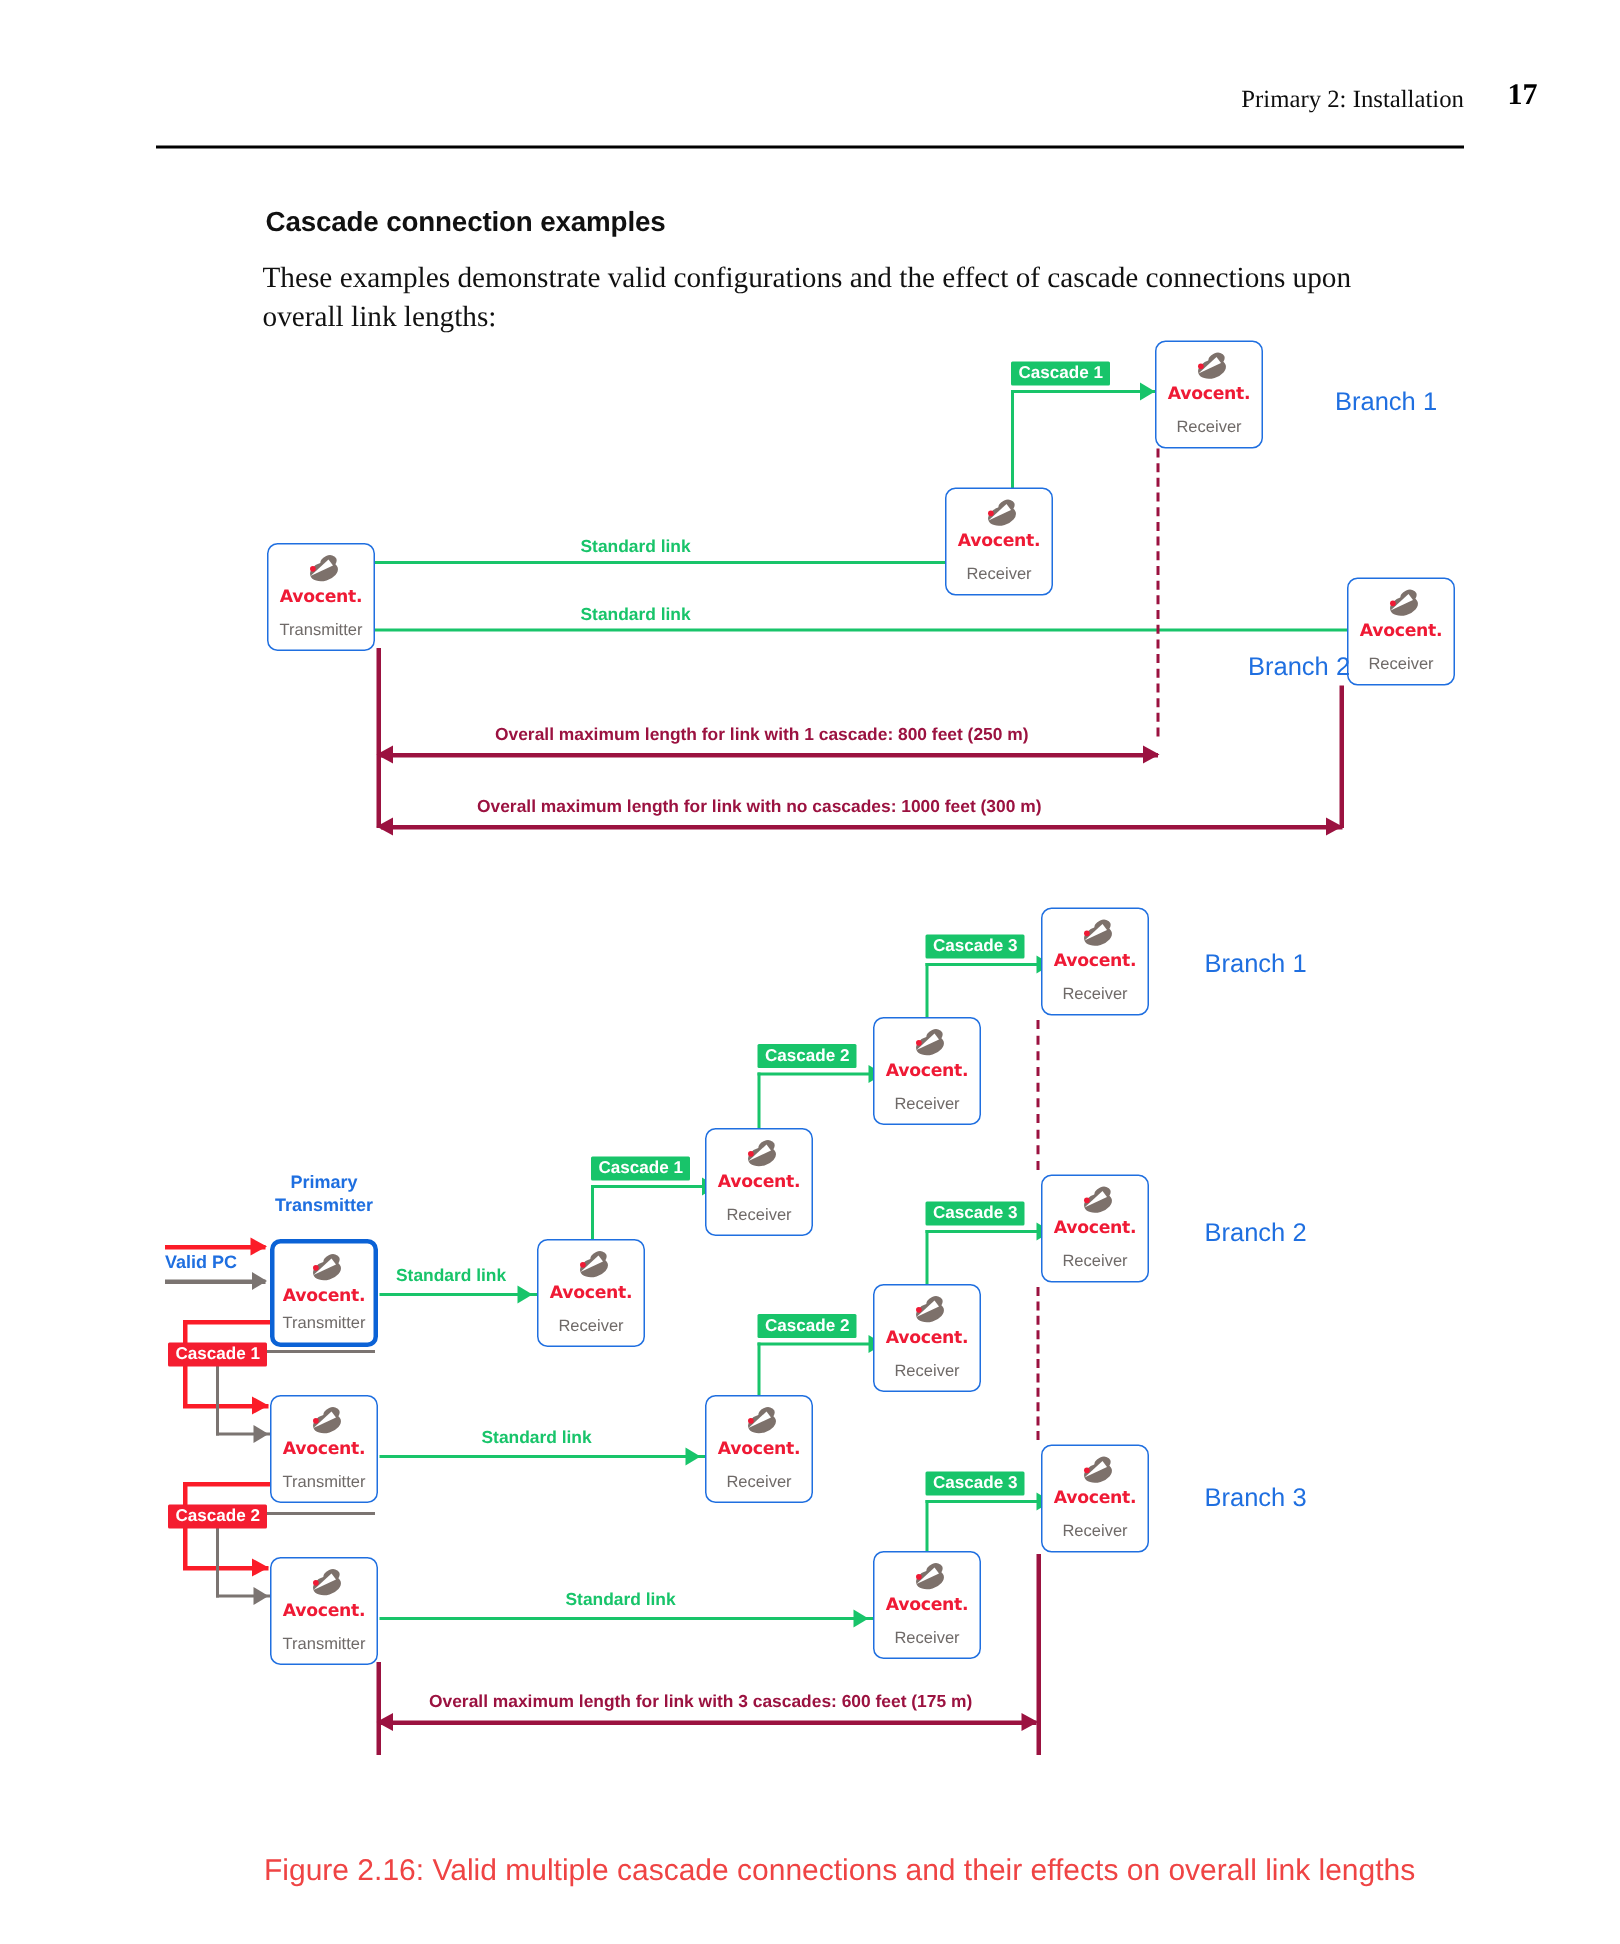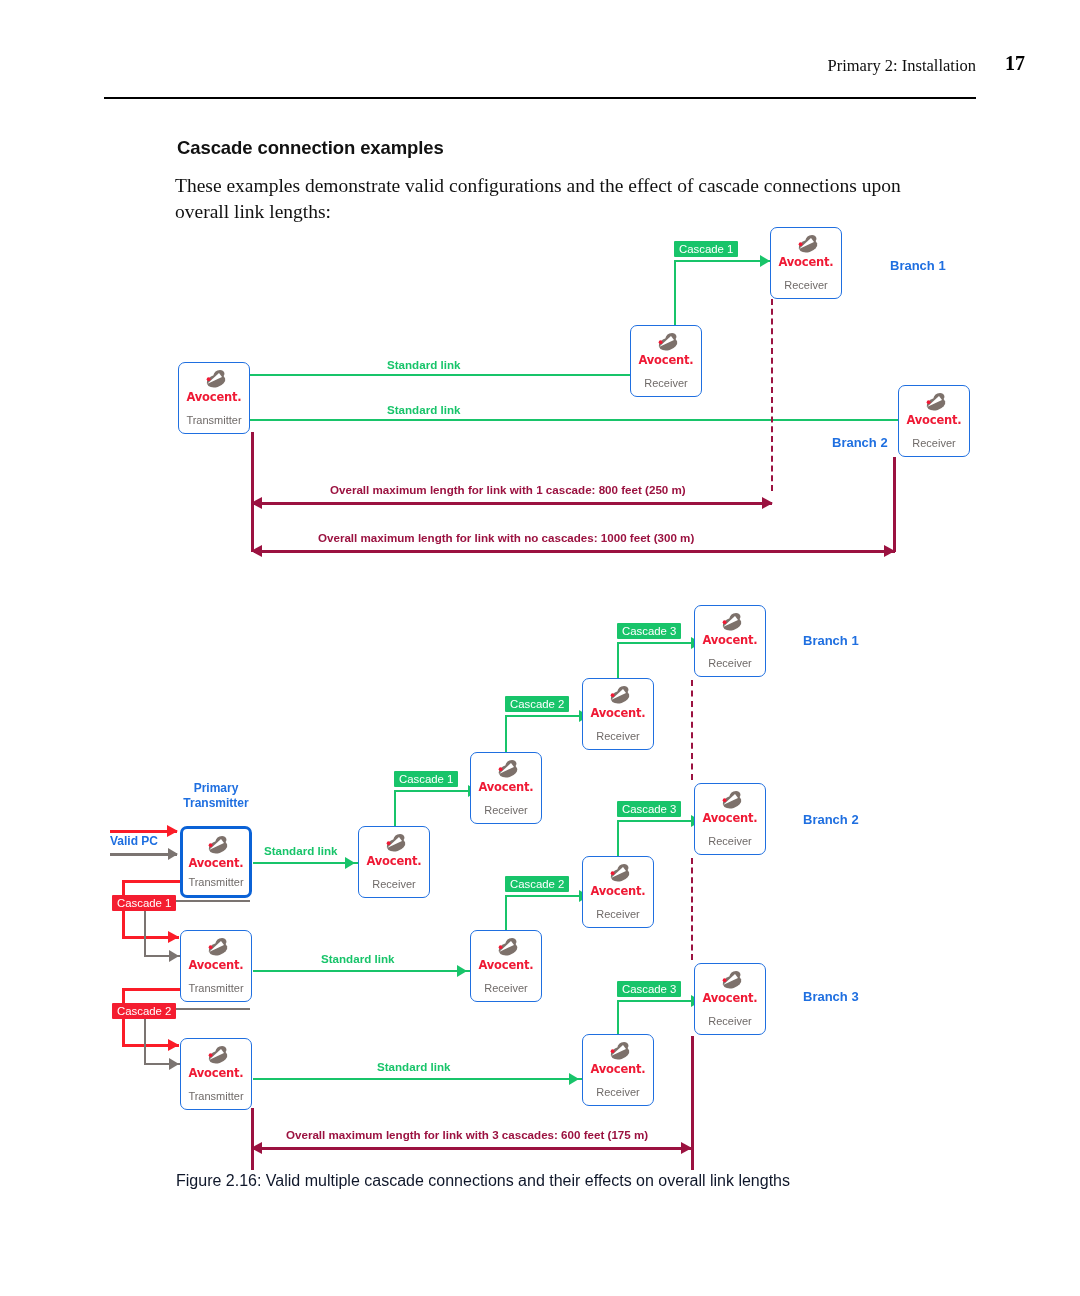--- a/index.html
+++ b/index.html
@@ -30,22 +30,22 @@
     position:absolute;left:177px;top:137px;
     font-size:18.5px;font-weight:bold;color:#111;letter-spacing:-0.1px;
   }
   #intro-paragraph{
     position:absolute;left:175px;top:173px;width:770px;
     font-family:"Liberation Serif", serif;
     font-size:19.5px;line-height:26px;color:#111;
   }
   
   #figure-caption{
-    position:absolute;left:176px;top:1172px;
-    font-size:16px;color:#0f172a;white-space:nowrap;
+    position:absolute;left:176px;top:1236px;
+    font-size:20px;color:#ef4444;white-space:nowrap;
   }
   
   .diagram{position:absolute;left:0;}
   #diagram-1{top:225px;width:1080px;height:340px;}
   #diagram-2{top:600px;width:1080px;height:565px;}
 
   
   .device-box{
     position:absolute;width:72px;height:72px;box-sizing:border-box;
     border:1.6px solid #1f6fe0;border-radius:7px;background:#fff;
@@ -86,27 +86,27 @@
     position:absolute;width:0;height:0;z-index:3;
     border-top:6px solid transparent;border-bottom:6px solid transparent;
     border-left:10px solid #7b7471;
   }
   
   .link-label{
     position:absolute;font-size:11.6px;font-weight:bold;color:#18c46a;
     white-space:nowrap;z-index:4;text-align:center;
   }
   .cascade-tag{
-    position:absolute;font-size:11.4px;font-weight:normal;color:#ffffff;
+    position:absolute;font-size:11.4px;font-weight:bold;color:#ffffff;
     background:#18c46a;padding:1.5px 5px 2px 5px;white-space:nowrap;
     z-index:6;border-radius:1px;
   }
   .cascade-tag.red{background:#f41d30;}
   .branch-label{
-    position:absolute;font-size:13px;font-weight:bold;color:#1f6fe0;
+    position:absolute;font-size:17px;font-weight:normal;color:#1f6fe0;
     white-space:nowrap;z-index:6;text-align:center;
   }
   .pc-label{
     position:absolute;font-size:12px;font-weight:bold;color:#1f6fe0;
     white-space:nowrap;z-index:6;
   }
   .primary-label{
     position:absolute;font-size:12px;font-weight:bold;color:#1f6fe0;
     text-align:center;line-height:14.5px;white-space:nowrap;z-index:6;
   }

